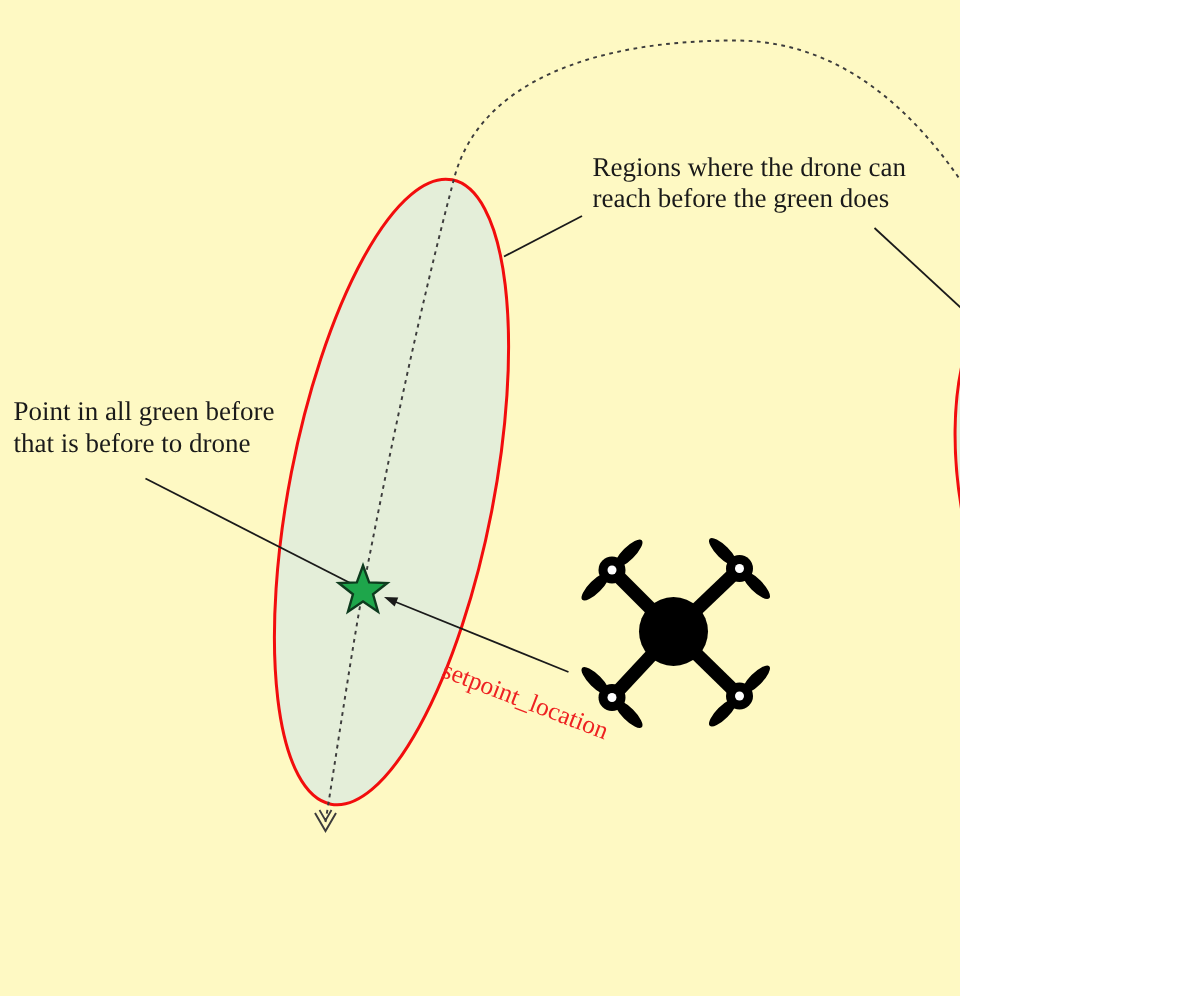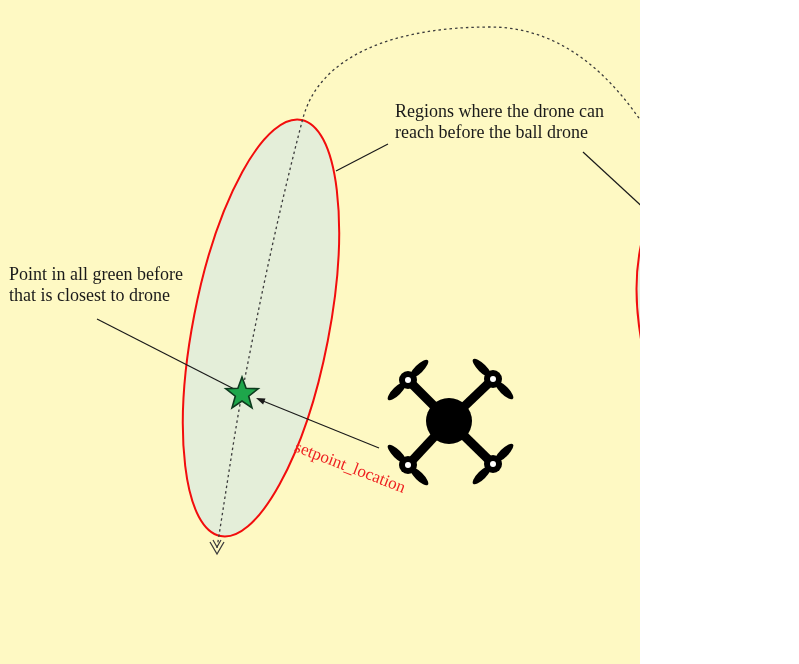--- a/index.html
+++ b/index.html
@@ -93,25 +93,25 @@
       <circle cx="493" cy="379" r="3" fill="#ffffff"></circle>
       <circle cx="408" cy="465" r="3" fill="#ffffff"></circle>
       <circle cx="493" cy="464" r="3" fill="#ffffff"></circle>
     </g>
 
     <circle cx="745" cy="643" r="17" fill="#ed7d31"></circle>
   </svg>
 
   <div class="label" id="label-regions">
     <div>Regions where the drone can</div>
-    <div>reach before the ball drone</div>
+    <div>reach before the green does</div>
   </div>
 
   <div class="label" id="label-point">
     <div>Point in all green before</div>
-    <div>that is closest to drone</div>
+    <div>that is before to drone</div>
   </div>
 
   <div class="label" id="label-setpoint">setpoint_location</div>
 
   <div class="label" id="label-ballpath">Ball predicted path</div>
 
 </div>
 
 </body></html>

